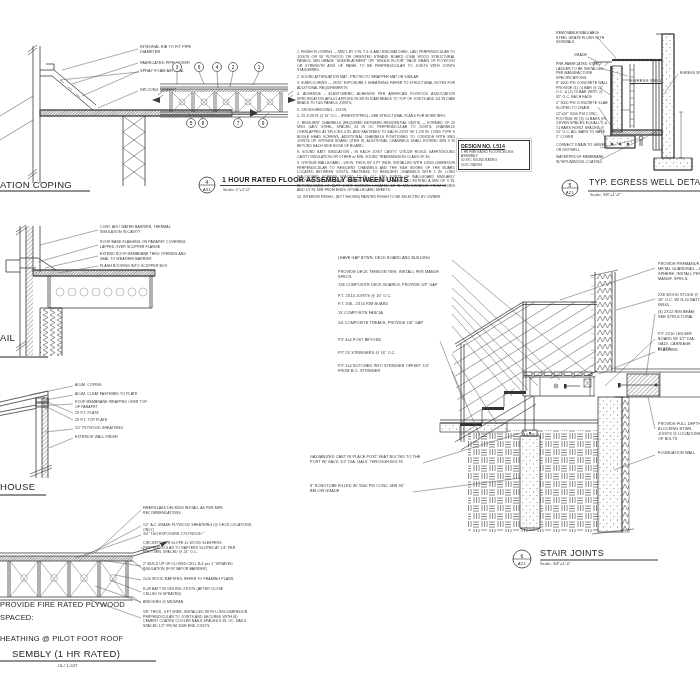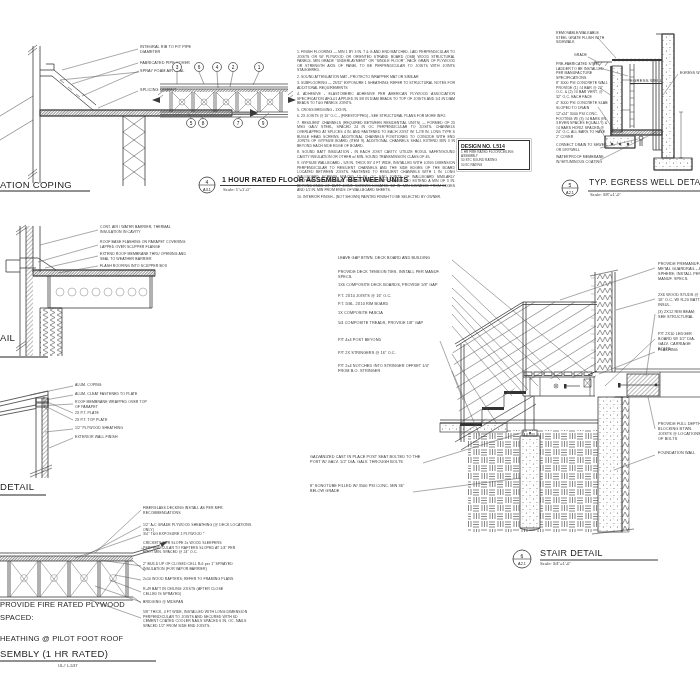--- a/index.html
+++ b/index.html
@@ -322,21 +322,21 @@
   </g>
   <line x1="0" y1="495" x2="46" y2="495" stroke="#222" stroke-width="1"></line>
 </svg>
 <div class="lbl lbl-xs" style="left:75px;top:383px;width:70px">ALUM. COPING</div>
 <div class="lbl lbl-xs" style="left:75px;top:392px;width:75px">ALUM. CLEAT FASTENED TO PLATE</div>
 <div class="lbl lbl-xs" style="left:75px;top:400px;width:72px">ROOF MEMBRANE WRAPPED OVER TOP OF PARAPET</div>
 <div class="lbl lbl-xs" style="left:75px;top:411px;width:70px">2X P.T. PLATE</div>
 <div class="lbl lbl-xs" style="left:75px;top:418px;width:70px">2X P.T. TOP PLATE</div>
 <div class="lbl lbl-xs" style="left:75px;top:426px;width:70px">1/2" PLYWOOD SHEATHING</div>
 <div class="lbl lbl-xs" style="left:75px;top:435px;width:70px">EXTERIOR WALL FINISH</div>
-<div class="title" style="left:0;top:481px">DETAIL</div>
+<div class="title" style="left:0;top:481px">HOUSE</div>
 
 <svg style="left:0;top:498px" width="272" height="172" viewBox="0 498 272 172">
   <g stroke="#3a3a3a" stroke-width="0.8" fill="none">
     <path d="M0,553 H133 M0,556 H133"></path>
     <rect x="0" y="556" width="133" height="5" fill="url(#dense)" stroke="none"></rect>
     <path d="M0,561 H133"></path>
 
     <path d="M8,561 V597 M10,561 V597 M38,561 V597 M40,561 V597 M68,561 V597 M70,561 V597 M98,561 V597 M100,561 V597 M126,561 V597 M128,561 V597"></path>
     <g stroke-width="0.45" stroke="#555">
       <path d="M10,561 L38,597 M38,561 L10,597 M40,561 L68,597 M68,561 L40,597 M70,561 L98,597 M98,561 L70,597 M100,561 L126,597 M126,561 L100,597"></path>
@@ -371,21 +371,21 @@
 <div class="lbl lbl-xs" style="left:143px;top:532px;width:110px">3/4" T&amp;G EXPOSURE 1 PLYWOOD *</div>
 <div class="lbl lbl-xs" style="left:143px;top:541px;width:100px">CRICKETS FOR SLOPE 2x WOOD SLEEPERS PERPENDICULAR TO RAFTERS SLOPED AT 1/4" PER FOOT MIN. SPACED @ 24" O.C.</div>
 <div class="lbl lbl-xs" style="left:143px;top:562px;width:95px">2" BUILD UP OF CLOSED CELL R-6 per 1" SPRAYED INSULATION (FOR VAPOR BARRIER)</div>
 <div class="lbl lbl-xs" style="left:143px;top:577px;width:100px">2x10 WOOD RAFTERS; REFER TO FRAMING PLANS</div>
 <div class="lbl lbl-xs" style="left:143px;top:587px;width:95px">R-49 BATT IN CEILING JOISTS (AFTER CLOSE CELLED IS SPRAYED)</div>
 <div class="lbl lbl-xs" style="left:143px;top:600px;width:95px">BRIDGING @ MIDSPAN</div>
 <div class="lbl lbl-xs" style="left:143px;top:610px;width:105px">5/8" THICK, 4 FT WIDE, INSTALLED WITH LONG DIMENSION PERPENDICULAR TO JOISTS AND SECURED WITH 6D CEMENT COATED COOLER NAILS SPACED 6 IN. OC. NAILS SPACED 1/2" FROM SIDE END JOISTS.</div>
 <div class="nb" style="left:0;top:613px">SPACED:</div>
 <div class="nb" style="left:0;top:600px">PROVIDE FIRE RATED PLYWOOD</div>
 <div class="nb" style="left:0;top:634px">HEATHING @ PILOT FOOT ROOF</div>
-<div class="title" style="left:0;top:648px">SEMBLY (1 HR RATED)</div>
+<div class="title" style="left:12px;top:648px">SEMBLY (1 HR RATED)</div>
 <div class="scale" style="left:58px;top:663px">UL# L-537</div>
 
 <svg style="left:295px;top:250px" width="405" height="340" viewBox="295 250 405 340">
   <defs>
     <clipPath id="railclip">
           <polygon points="452,345 523,302 596,302 596,377 523,380 462,444"></polygon>
         </clipPath>
   </defs>
 
   <rect x="468" y="430" width="130" height="102" fill="url(#earth)"></rect>
@@ -512,16 +512,16 @@
 <div class="lbl" style="left:338px;top:364px;width:100px">P/T 2x4 NOTCHED INTO STRINGER OFFSET 1/4" FROM B.O. STRINGER</div>
 <div class="lbl" style="left:310px;top:455px;width:112px">GALVANIZED CAST IN PLACE POST SEAT BOLTED TO THE POST W/ GALV. 1/2" DIA. GALV. THROUGH BOLTS</div>
 <div class="lbl" style="left:310px;top:484px;width:100px">8" SONOTUBE FILLED W/ 3500 PSI CONC. MIN 36" BELOW GRADE</div>
 <div class="lbl" style="left:658px;top:262px;width:45px">PROVIDE PREMANUF. METAL GUARDRAIL - 4" SPHERE; INSTALL PER MANUF. SPECS.</div>
 <div class="lbl" style="left:658px;top:293px;width:45px">2X6 WOOD STUDS @ 16" O.C. W/ R-20 BATT. INSUL.</div>
 <div class="lbl" style="left:658px;top:310px;width:45px">(3) 2X12 RIM BEAM; SEE STRUCTURAL</div>
 <div class="lbl" style="left:658px;top:332px;width:45px">P/T 2X10 LEDGER BOARD W/ 1/2" DIA. GALV. CARRIAGE BOLTS</div>
 <div class="lbl" style="left:658px;top:348px;width:45px">FLASHING</div>
 <div class="lbl" style="left:658px;top:422px;width:45px">PROVIDE FULL DEPTH BLOCKING BTWN. JOISTS @ LOCATIONS OF BOLTS</div>
 <div class="lbl" style="left:658px;top:451px;width:45px">FOUNDATION WALL</div>
-<div class="title" style="left:540px;top:548px;font-size:9px">STAIR DETAIL</div>
+<div class="title" style="left:540px;top:548px;font-size:9px">STAIR JOINTS</div>
 <div class="scale" style="left:540px;top:561px">Scale: 3/4"=1'-0"</div>
 
 </div>
 
 </body></html>

